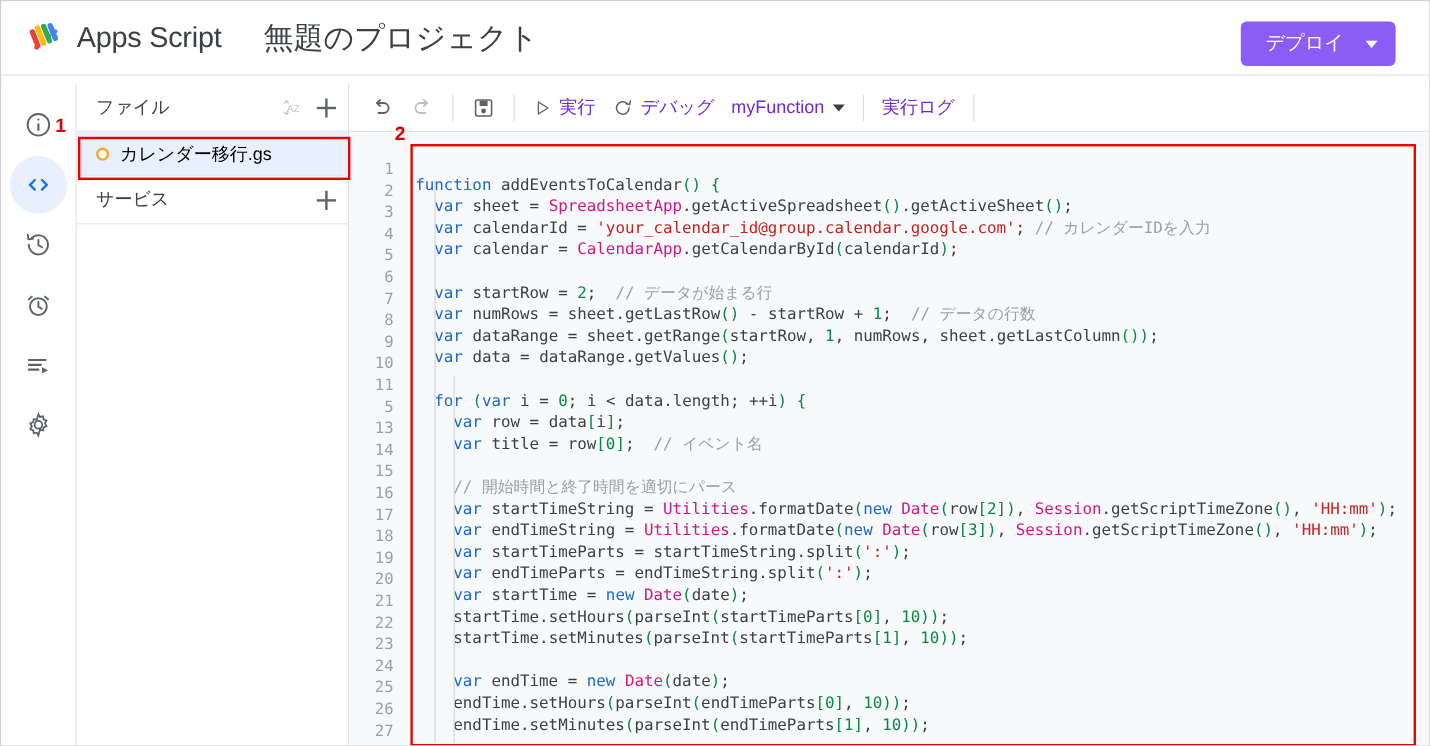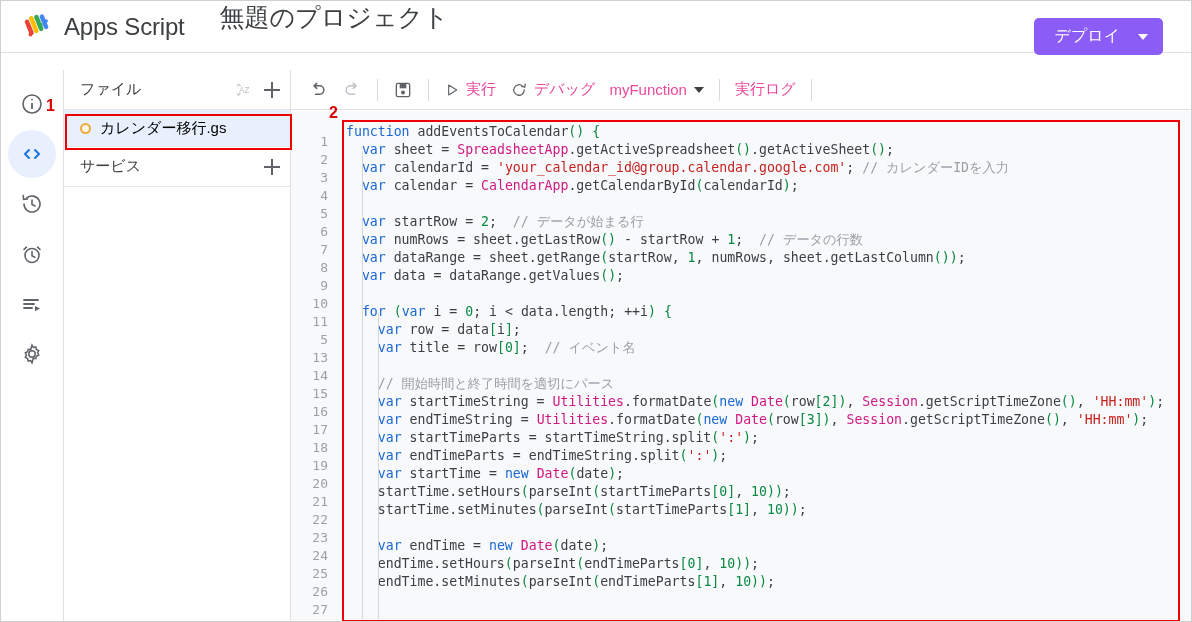--- a/index.html
+++ b/index.html
@@ -13,24 +13,24 @@
   #app {
     position: relative;
     width: 1192px; height: 622px;
     border: 1px solid #d0d0d0;
     background: #ffffff;
     overflow: hidden;
   }
 
   
   .topbar {
-    position: absolute; left: 0; top: 0; width: 1190px; height: 52px;
+    position: absolute; left: 0; top: 0; width: 1190px; height: 62px;
     background: #ffffff;
     border-bottom: 1px solid #e0e0e0;
-    display: flex; 
+    display: flex; align-items: center;
   }
   .logo-wrap { display:flex; align-items:center; margin-left: 22px; }
   .logo-svg { width: 30px; height: 30px; display:block; }
   .brand {
     margin-left: 11px;
     font-size: 24px;
     color: #3c4043;
     letter-spacing: -0.2px;
     white-space: nowrap;
   }
@@ -132,21 +132,21 @@
   .edtoolbar {
     position: absolute; left: 290px; top: 69px; width: 900px; height: 40px;
     background: #ffffff;
     border-bottom: 1px solid #e0e0e0;
     display: flex; align-items: center;
     padding-left: 10px;
   }
   .tb-btn {
     height: 30px; display:flex; align-items:center;
     padding: 0 7px; cursor:pointer;
-    color: #ec4899; font-size: 15px; white-space: nowrap;
+    color: #6d28d9; font-size: 15px; white-space: nowrap;
   }
   .tb-btn.disabled { color: #bdc1c6; cursor: default; }
   .tb-sep {
     width: 1px; height: 22px; background: #dadce0; margin: 0 8px;
   }
   .tb-label { margin-left: 6px; }
   .tb-caret {
     margin-left: 7px;
     width: 0; height: 0;
     border-left: 5px solid transparent;
@@ -167,21 +167,21 @@
     text-align: right;
     color: #9aa0a6;
     font-family: "DejaVu Sans Mono", monospace;
     font-size: 13px;
     line-height: 18px;
     user-select: none;
   }
   .gutter div { padding-right: 10px; height: 18px; }
   .code-area {
     flex: 1; position: relative;
-    padding-top: 12px;
+    padding-top: 35px;
     overflow: hidden;
   }
   .code-line {
     height: 18px; line-height: 18px;
     font-family: "DejaVu Sans Mono", monospace;
     font-size: 13.2px;
     color: #3c4043;
     white-space: pre;
     padding-left: 8px;
     letter-spacing: 0px;

